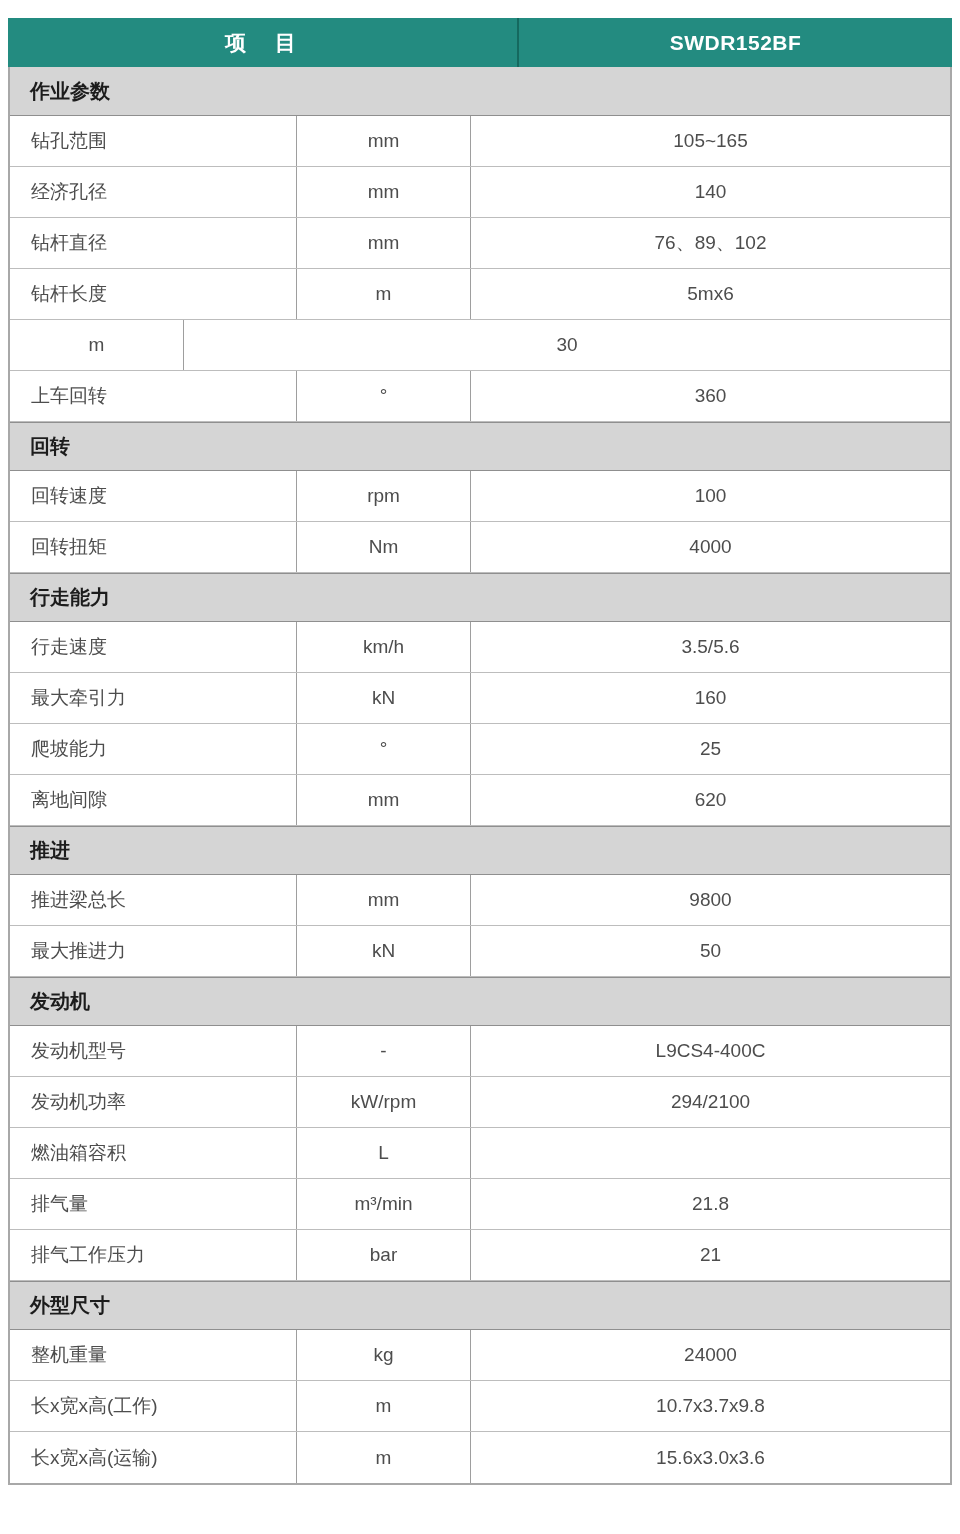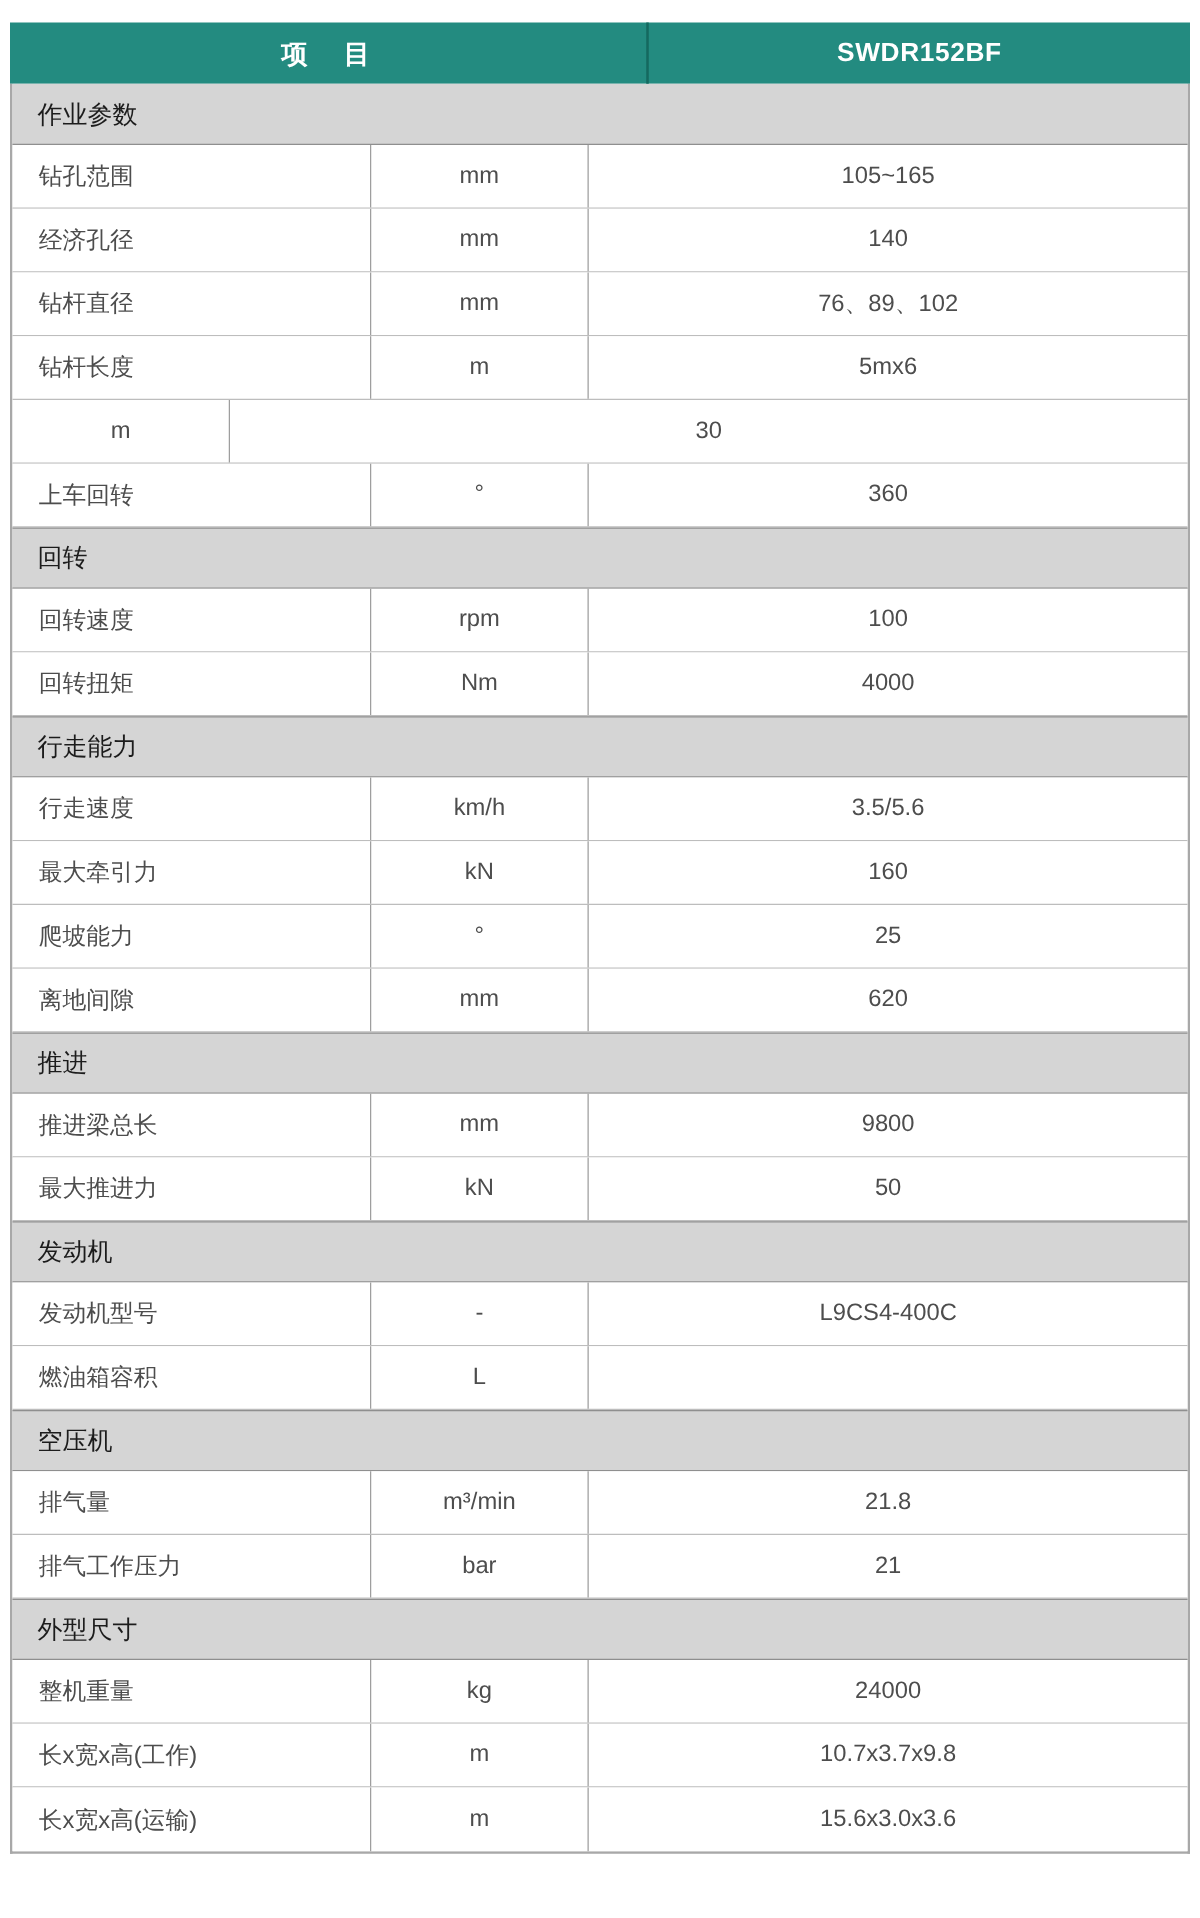--- a/index.html
+++ b/index.html
@@ -32,21 +32,21 @@
 
   .table-body {
     border-left:2px solid var(--border-outer);
     border-right:2px solid var(--border-outer);
     border-bottom:2px solid var(--border-outer);
   }
 
   .section-row {
     height:49px; background:var(--section-bg);
     display:flex; align-items:center; padding-left:20px;
-    font-weight:normal; font-size:20px; color:var(--text-dark);
+    font-weight:bold; font-size:20px; color:var(--text-dark);
     border-top:1px solid var(--border-dark);
     border-bottom:1px solid var(--border-dark);
   }
   .table-body > .section-row:first-child { border-top:none; }
 
   .data-row {
     display:flex; height:51px; background:#ffffff;
     border-bottom:1px solid var(--border-light);
   }
   .table-body > .data-row:last-child { border-bottom:none; }
@@ -150,25 +150,29 @@
     </div>
 
     <div class="section-row">发动机</div>
 
     <div class="data-row">
       <div class="cell cell-name">发动机型号</div>
       <div class="cell cell-unit">-</div>
       <div class="cell cell-value">L9CS4-400C</div>
     </div>
     <div class="data-row">
+      <div class="cell cell-name">发动机功率</div>
+      <div class="cell cell-unit">kW/rpm</div>
+      <div class="cell cell-value">294/2100</div>
+    </div>
+    <div class="data-row">
       <div class="cell cell-name">燃油箱容积</div>
       <div class="cell cell-unit">L</div>
     </div>
 
-    <div class="section-row">空压机</div>
 
     <div class="data-row">
       <div class="cell cell-name">排气量</div>
       <div class="cell cell-unit">m³/min</div>
       <div class="cell cell-value">21.8</div>
     </div>
     <div class="data-row">
       <div class="cell cell-name">排气工作压力</div>
       <div class="cell cell-unit">bar</div>
       <div class="cell cell-value">21</div>

